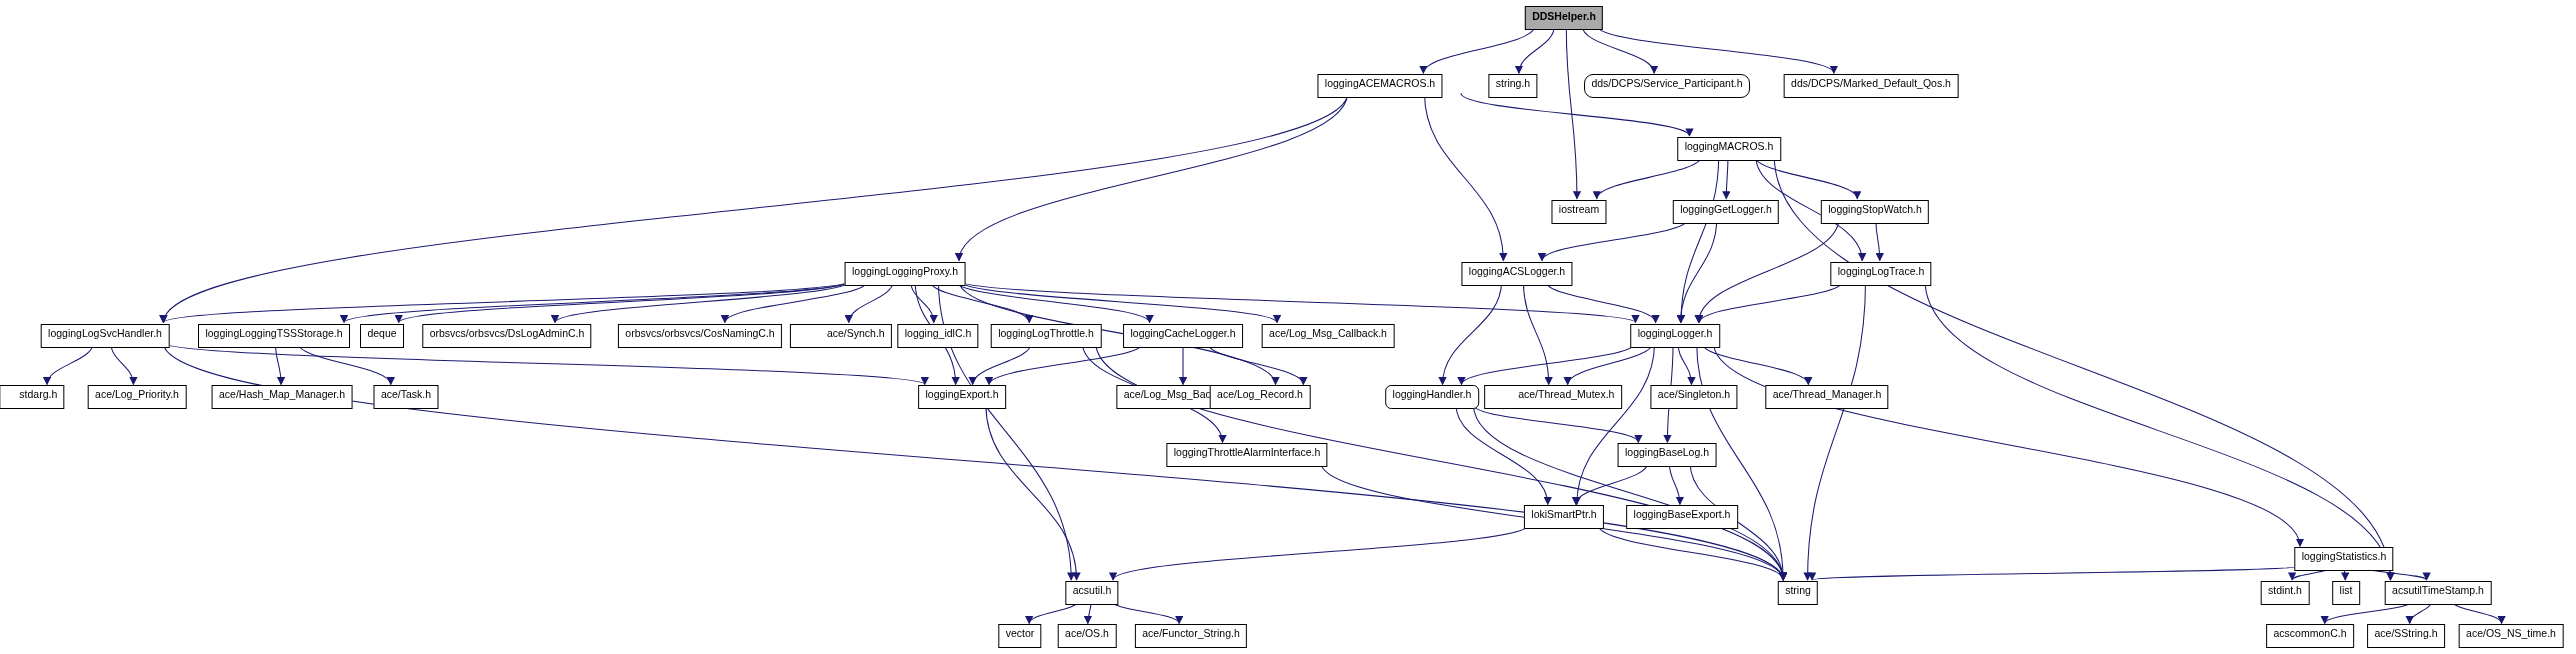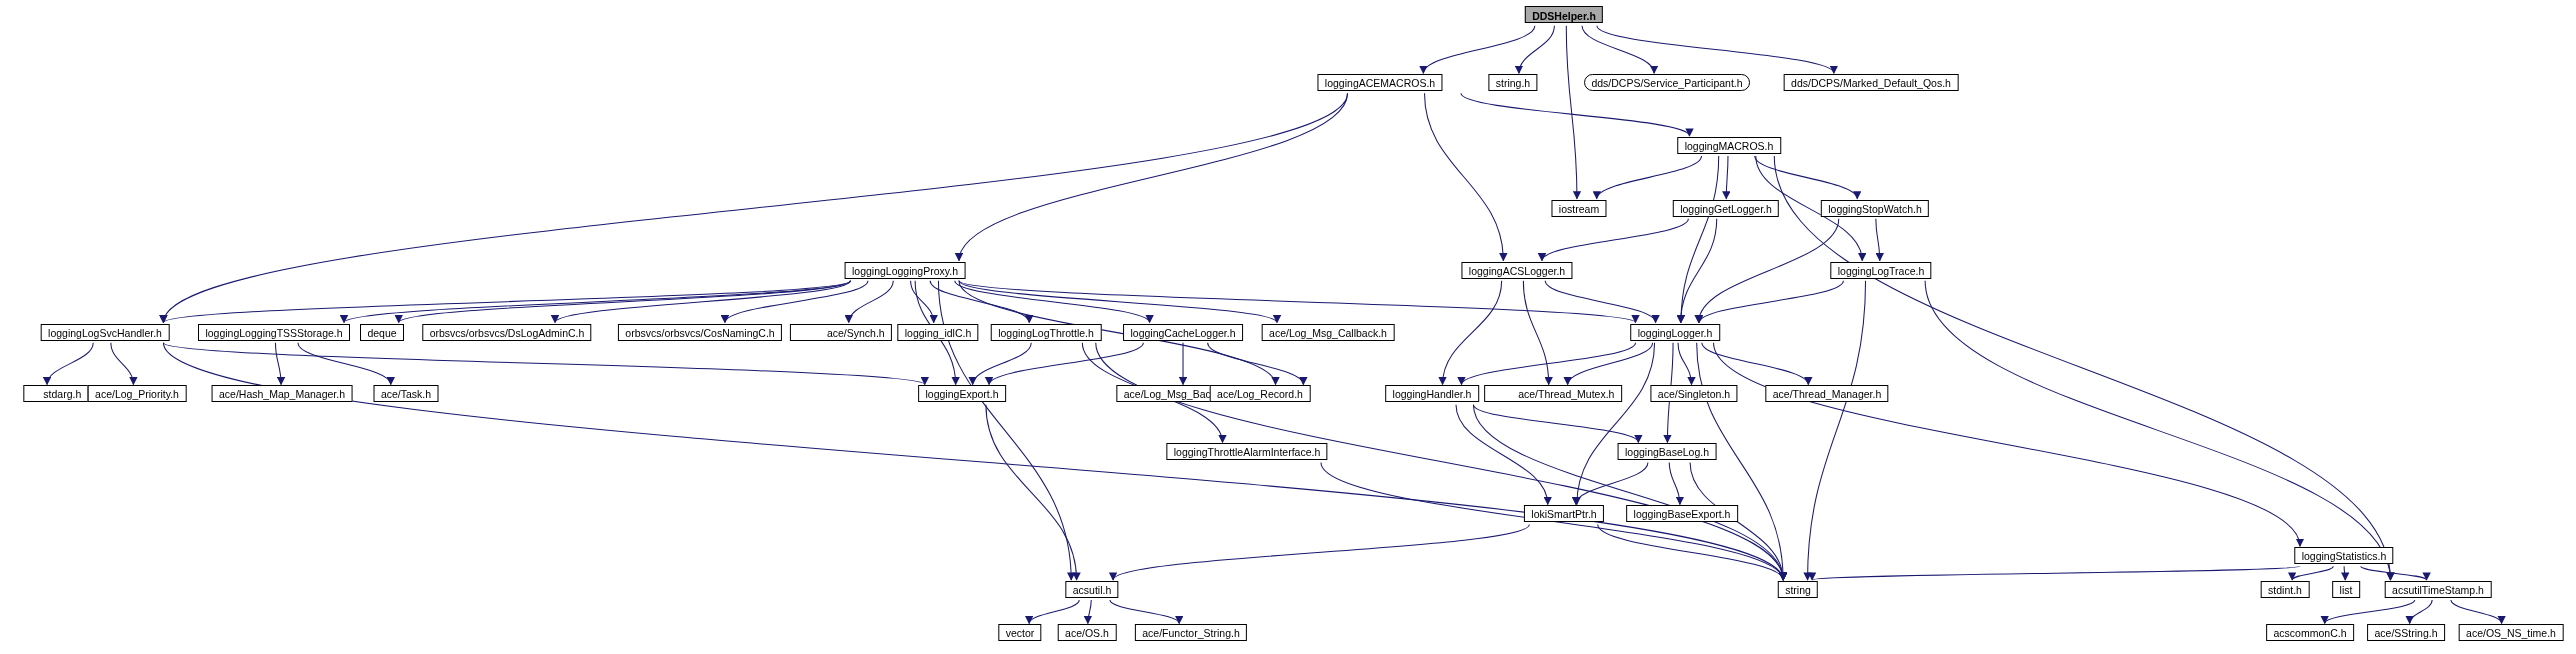--- a/index.html
+++ b/index.html
@@ -20,21 +20,21 @@
     left: 0;
     top: 0;
     width: 2576px;
     height: 654px;
     pointer-events: none;
   }
   .node {
     position: absolute;
     transform: translateX(-50%);
     box-sizing: border-box;
-    height: 17px;
+    height: 24px;
     border: 0.8px solid #000000;
     background: #ffffff;
     color: #000000;
     font-size: 10.5px;
     line-height: 13px;
     padding: 2.4px 6.4px;
     white-space: nowrap;
     text-align: center;
     cursor: pointer;
   }
@@ -153,28 +153,28 @@
     <div class="node" title="loggingLoggingTSSStorage.h" style="left: 274px; top: 324px;">loggingLoggingTSSStorage.h</div>
     <div class="node" title="deque" style="left: 382px; top: 324px;">deque</div>
     <div class="node" title="orbsvcs/orbsvcs/DsLogAdminC.h" style="left: 507px; top: 324px;">orbsvcs/orbsvcs/DsLogAdminC.h</div>
     <div class="node" title="orbsvcs/orbsvcs/CosNamingC.h" style="left: 700px; top: 324px;">orbsvcs/orbsvcs/CosNamingC.h</div>
     <div class="node" title="ace/Synch.h" style="left: 841px; top: 324px; padding-left: 36px;">ace/Synch.h</div>
     <div class="node" title="logging_idlC.h" style="left: 938px; top: 324px;">logging_idlC.h</div>
     <div class="node" title="loggingLogThrottle.h" style="left: 1046px; top: 324px;">loggingLogThrottle.h</div>
     <div class="node" title="loggingCacheLogger.h" style="left: 1183px; top: 324px;">loggingCacheLogger.h</div>
     <div class="node" title="ace/Log_Msg_Callback.h" style="left: 1328px; top: 324px;">ace/Log_Msg_Callback.h</div>
     <div class="node" title="loggingLogger.h" style="left: 1675px; top: 324px;">loggingLogger.h</div>
-    <div class="node" title="stdarg.h" style="left: 56px; top: 385px; padding-left: 19px;">stdarg.h</div>
+    <div class="node" title="stdarg.h" style="left: 32px; top: 385px; padding-left: 19px;">stdarg.h</div>
     <div class="node" title="ace/Log_Priority.h" style="left: 137px; top: 385px;">ace/Log_Priority.h</div>
     <div class="node" title="ace/Hash_Map_Manager.h" style="left: 282px; top: 385px;">ace/Hash_Map_Manager.h</div>
     <div class="node" title="ace/Task.h" style="left: 406px; top: 385px;">ace/Task.h</div>
     <div class="node" title="loggingExport.h" style="left: 962px; top: 385px;">loggingExport.h</div>
     <div class="node" title="ace/Log_Msg_Backend.h" style="left: 1183px; top: 385px;">ace/Log_Msg_Backend.h</div>
     <div class="node" title="ace/Log_Record.h" style="left: 1260px; top: 385px;">ace/Log_Record.h</div>
-    <div class="node" title="loggingHandler.h" style="left: 1432px; top: 385px;">loggingHandler.h</div>
+    <div class="node" title="loggingHandler.h" style="left: 1432px; top: 385px; border-radius: 6px;">loggingHandler.h</div>
     <div class="node" title="ace/Thread_Mutex.h" style="left: 1553px; top: 385px; padding-left: 33px;">ace/Thread_Mutex.h</div>
     <div class="node" title="ace/Singleton.h" style="left: 1694px; top: 385px;">ace/Singleton.h</div>
     <div class="node" title="ace/Thread_Manager.h" style="left: 1827px; top: 385px;">ace/Thread_Manager.h</div>
     <div class="node" title="loggingThrottleAlarmInterface.h" style="left: 1247px; top: 443px;">loggingThrottleAlarmInterface.h</div>
     <div class="node" title="loggingBaseLog.h" style="left: 1667px; top: 443px;">loggingBaseLog.h</div>
     <div class="node" title="lokiSmartPtr.h" style="left: 1564px; top: 505px;">lokiSmartPtr.h</div>
     <div class="node" title="loggingBaseExport.h" style="left: 1682px; top: 505px;">loggingBaseExport.h</div>
     <div class="node" title="loggingStatistics.h" style="left: 2344px; top: 547px;">loggingStatistics.h</div>
     <div class="node" title="acsutil.h" style="left: 1092px; top: 581px;">acsutil.h</div>
     <div class="node" title="string" style="left: 1798px; top: 581px;">string</div>

